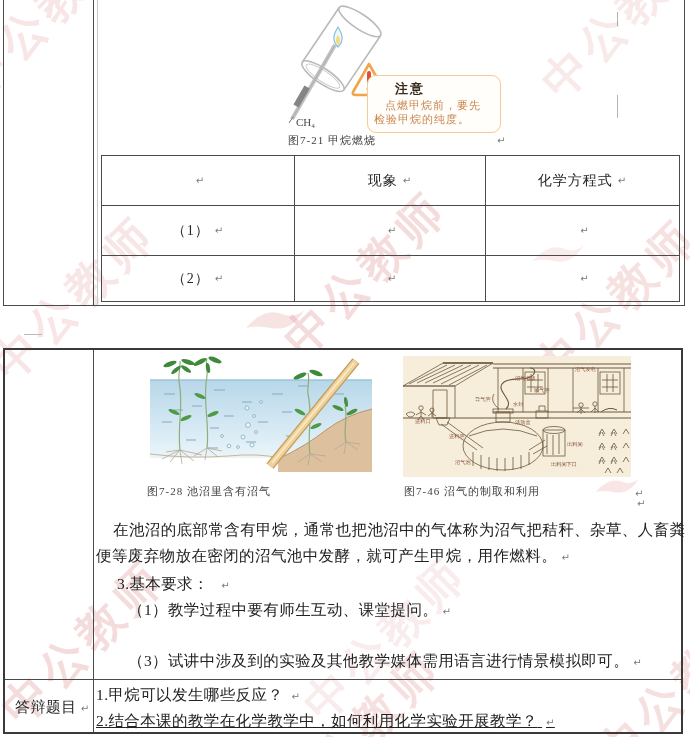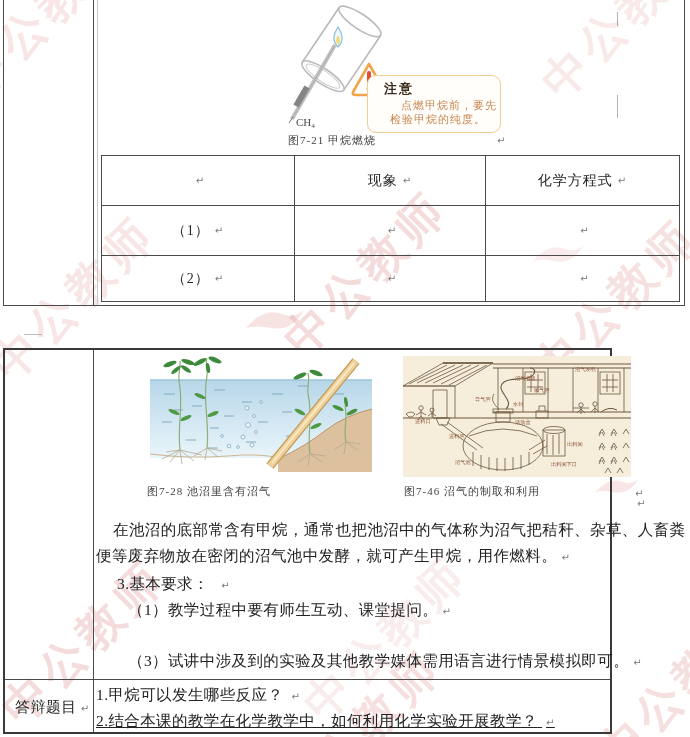--- a/index.html
+++ b/index.html
@@ -10,21 +10,21 @@
   
   .wm{position:absolute;font-family:"Liberation Sans","DejaVu Sans",sans-serif;
       font-weight:bold;font-size:46px;letter-spacing:6px;color:#e08f8f;
       white-space:nowrap;transform:rotate(-45deg);pointer-events:none;}
   .swoosh{position:absolute;pointer-events:none;}
 
   
   .frag-top{position:absolute;left:3px;top:0;width:680px;height:305px;
             border-left:1px solid #4a4a4a;border-right:1px solid #4a4a4a;
             border-bottom:1px solid #4a4a4a;}
-  .frag-bottom{position:absolute;left:3px;top:348px;width:609px;height:386px;
+  .frag-bottom{position:absolute;left:3px;top:348px;width:680px;height:386px;
             border:2px solid #3a3a3a;box-sizing:border-box;}
   .vdiv{position:absolute;top:0;bottom:0;width:1px;background:#4a4a4a;}
   .vdiv-light{position:absolute;top:0;bottom:0;width:1px;background:#c9c9c9;}
   .hdiv{position:absolute;left:0;right:0;height:1px;background:#4a4a4a;}
 
   
   .inner-table{position:absolute;left:97px;top:155px;width:577px;height:145px;
                border:1px solid #4a4a4a;box-sizing:content-box;
                display:grid;grid-template-columns:193px 191px 193px;grid-template-rows:50px 50px 45px;}
   .cell{border-right:1px solid #4a4a4a;border-bottom:1px solid #4a4a4a;
@@ -32,23 +32,23 @@
         font-size:14px;letter-spacing:1px;box-sizing:border-box;}
   .cell.last-col{border-right:none;}
   .cell.last-row{border-bottom:none;}
 
   .pilcrow{font-size:10px;color:#7a7a7a;font-family:"DejaVu Sans",sans-serif;}
   .cell .pilcrow{margin-left:5px;}
 
   
   .notice{position:absolute;left:363px;top:75px;width:132px;height:56px;
           border:1px solid #f4cd92;border-radius:9px;background:#fffefb;}
-  .notice-title{position:absolute;left:16px;top:4px;font-family:"Liberation Sans","DejaVu Sans",sans-serif;
+  .notice-title{position:absolute;left:27px;top:4px;font-family:"Liberation Sans","DejaVu Sans",sans-serif;
           font-weight:bold;font-size:13px;color:#3a2c1d;letter-spacing:2px;}
-  .notice-body{position:absolute;left:22px;top:22px;width:122px;
+  .notice-body{position:absolute;left:6px;top:22px;width:122px;
           font-size:11px;line-height:14px;color:#c9854e;letter-spacing:1px;}
   .notice-body .ind{display:block;text-indent:11px;}
 
   
   .caption{position:absolute;font-size:11px;color:#3f3f3f;letter-spacing:1px;white-space:nowrap;}
   .tline{position:absolute;font-size:15.5px;letter-spacing:0.4px;white-space:nowrap;color:#222;}
   .tick{position:absolute;width:1px;background:#8a8a8a;opacity:.65;}
   .artifact-dash{position:absolute;height:1px;background:#bbb;}
 </style>
 </head>

